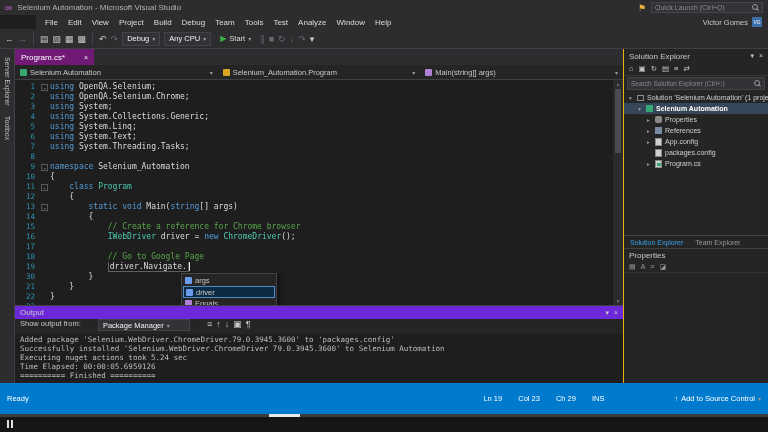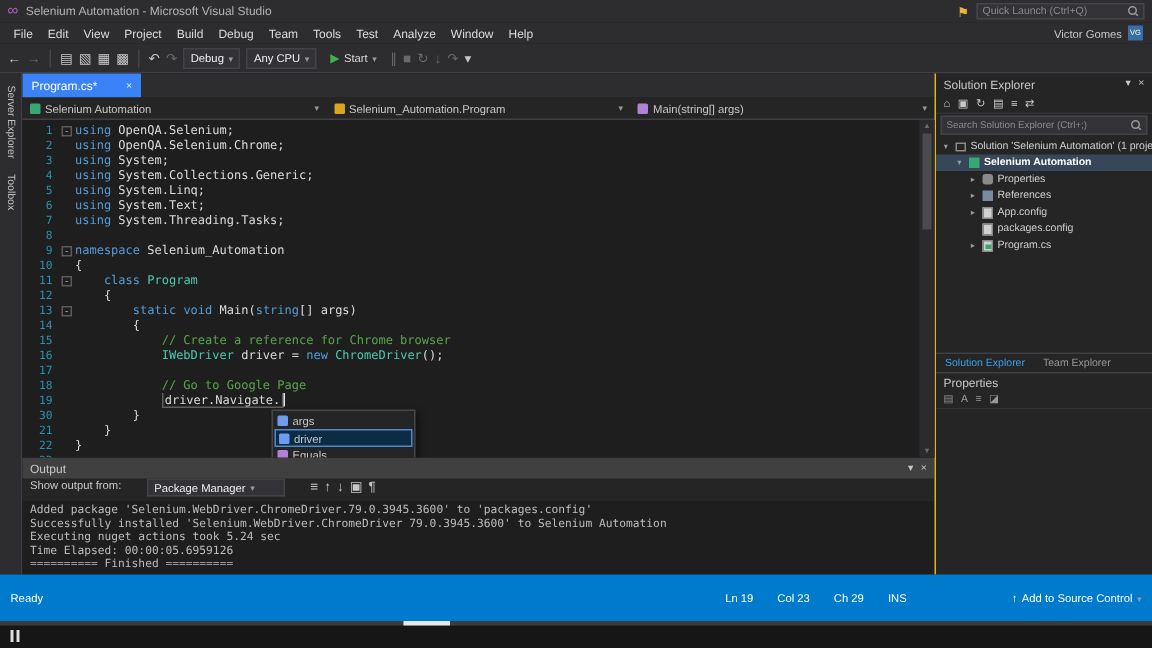--- a/index.html
+++ b/index.html
@@ -14,21 +14,21 @@
   .title-right{margin-left:auto;display:flex;align-items:center;gap:5px;}
   .flag{color:#egnore;}
   .flag{color:#e8b23d;font-size:9px;}
   .quick-launch{width:112px;height:11px;background:#333337;border:1px solid #46464a;display:flex;align-items:center;padding:0 3px;gap:3px;}
   .ql-text{color:#8a8a8a;font-size:7px;flex:1;white-space:nowrap;overflow:hidden;}
   .mag{width:7px;height:7px;position:relative;flex:none;}
   .mag::before{content:"";position:absolute;width:4px;height:4px;border:1px solid #999;border-radius:50%;left:0;top:0;}
   .mag::after{content:"";position:absolute;width:3px;height:1px;background:#999;transform:rotate(45deg);left:4px;top:5px;}
 
   
-  .menubar{height:14px;background:#2d2d30;display:flex;align-items:center;padding:0 4px;flex:none;}
+  .menubar{height:14px;background:#2d2d30;display:flex;align-items:center;padding:0 4px;flex:none;margin-left:36px;}
   .menu-items{display:flex;align-items:center;}
   .menu-item{padding:0 5px;font-size:8px;color:#dcdcdc;white-space:nowrap;}
   .menu-right{margin-left:auto;display:flex;align-items:center;gap:4px;padding-right:2px;}
   .user-name{font-size:7.5px;color:#c8c8c8;white-space:nowrap;}
   .avatar{width:10px;height:10px;background:#3a6ea5;color:#fff;font-size:5px;display:flex;align-items:center;justify-content:center;flex:none;}
 
   
   .toolbar{height:20px;background:#2d2d30;border-bottom:1px solid #3f3f46;display:flex;align-items:center;padding:0 5px;gap:4px;flex:none;}
   .tb-group{display:flex;align-items:center;gap:4px;}
   .gicon{font-size:9px;color:#c8c8c8;line-height:10px;}
@@ -40,21 +40,21 @@
   .start-btn{display:flex;align-items:center;gap:3px;padding:0 5px;font-size:7.5px;color:#dcdcdc;white-space:nowrap;}
   .play{color:#3cb44a;font-size:8px;}
 
   
   .main{flex:1;display:flex;min-height:0;}
   .side-strip{width:15px;background:#2d2d30;border-right:1px solid #3f3f46;display:flex;flex-direction:column;gap:10px;padding-top:8px;align-items:center;flex:none;}
   .strip-tab{writing-mode:vertical-rl;font-size:7px;color:#c0c0c0;white-space:nowrap;}
 
   .editor-col{flex:1;display:flex;flex-direction:column;min-width:0;background:#1e1e1e;}
   .tab-row{height:16px;background:#2d2d30;display:flex;align-items:stretch;flex:none;}
-  .doc-tab{background:#3b82f6;color:#fff;display:flex;align-items:center;padding:1px 6px;gap:19px;font-size:8px;white-space:nowrap;}
+  .doc-tab{background:#701a75;color:#fff;display:flex;align-items:center;padding:1px 6px;gap:19px;font-size:8px;white-space:nowrap;}
   .tab-close{font-size:7px;color:#e8f4ff;}
   .navbar{height:15px;background:#252526;border-bottom:1px solid #3f3f46;display:flex;align-items:center;flex:none;}
   .nav-drop{flex:1;display:flex;align-items:center;gap:3px;padding:0 5px;font-size:7.5px;color:#c8c8c8;white-space:nowrap;overflow:hidden;min-width:0;}
   .nav-drop .cv{margin-left:auto;}
   .ni{width:7px;height:7px;flex:none;border-radius:1px;}
   .ni-project{background:#37a774;}
   .ni-class{background:#d9a521;}
   .ni-method{background:#b180d7;}
 
   
@@ -76,21 +76,21 @@
   
   .intellisense{position:absolute;left:166px;top:193px;width:96px;background:#252526;border:1px solid #45454a;box-shadow:2px 2px 5px rgba(0,0,0,.55);z-index:5;padding:1px;}
   .ii{display:flex;align-items:center;gap:3px;height:11px;padding:0 2px;color:#c8c8c8;font-size:7.5px;white-space:nowrap;}
   .ii.sel{border:1px solid #4f8ac9;background:#0b2c44;height:12px;}
   .ik{width:7px;height:7px;flex:none;border-radius:1px;}
   .ik-field{background:#6c9ced;}
   .ik-method{background:#b180d7;}
 
   
   .output{height:78px;flex:none;border-top:1px solid #3f3f46;background:#252526;display:flex;flex-direction:column;}
-  .out-header{height:13px;display:flex;align-items:center;padding:0 5px;background:#404040;color:#c8c8c8;font-size:8px;flex:none;justify-content:flex-end;}
+  .out-header{height:13px;display:flex;align-items:center;padding:0 5px;background:#6d28d9;color:#c8c8c8;font-size:8px;flex:none;justify-content:flex-end;}
   .oh-icons{margin-left:auto;display:flex;gap:5px;align-items:center;}
   .oh-icons .gicon{font-size:7px;}
   .out-toolbar{height:15px;display:flex;align-items:flex-start;gap:17px;padding:0 5px;flex:none;}
   .ot-label{font-size:7.5px;color:#c8c8c8;white-space:nowrap;}
   .out-body{flex:1;font-family:"DejaVu Sans Mono",monospace;font-size:7.5px;line-height:9px;color:#bdbdbd;padding:1px 5px;white-space:pre;overflow:hidden;background:#1e1e1e;}
 
   
   .right{width:145px;background:#252526;border-left:1px solid #eab308;display:flex;flex-direction:column;flex:none;}
   .se-header{height:14px;display:flex;align-items:center;padding:0 5px;font-size:8px;color:#c8c8c8;flex:none;}
   .se-toolbar{height:13px;display:flex;align-items:center;gap:5px;padding:0 5px;flex:none;border-bottom:1px solid #333337;}

